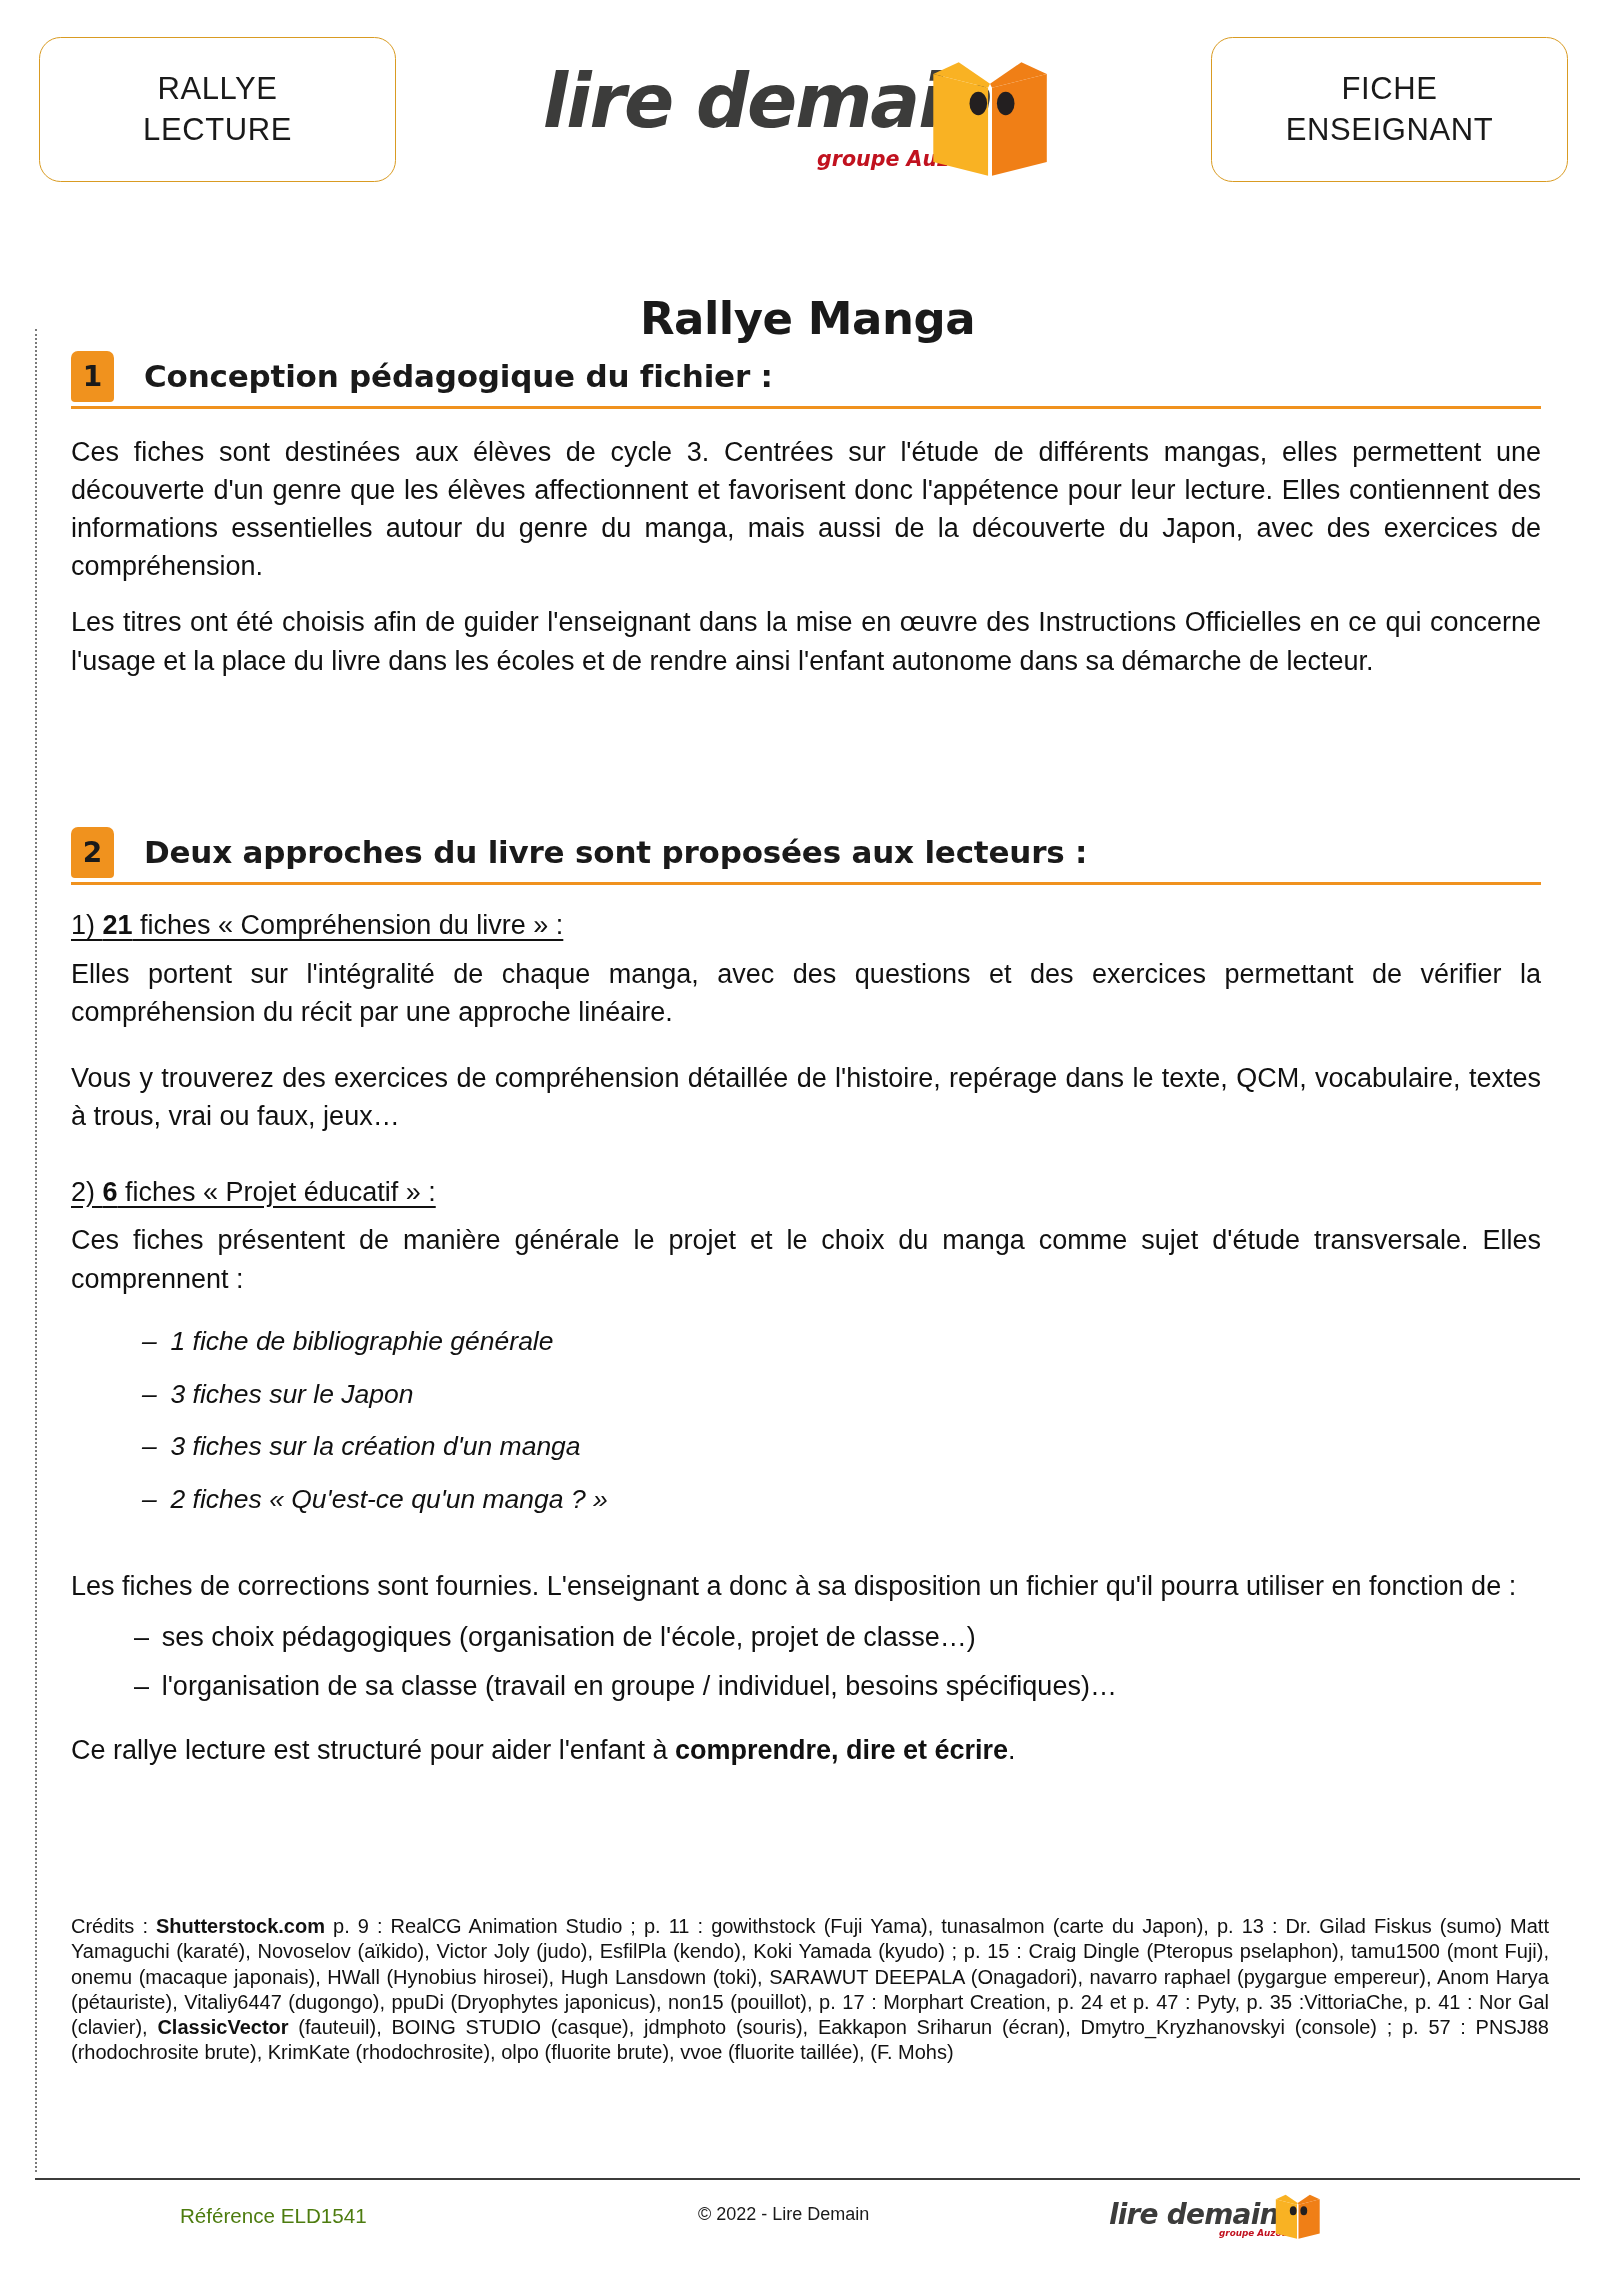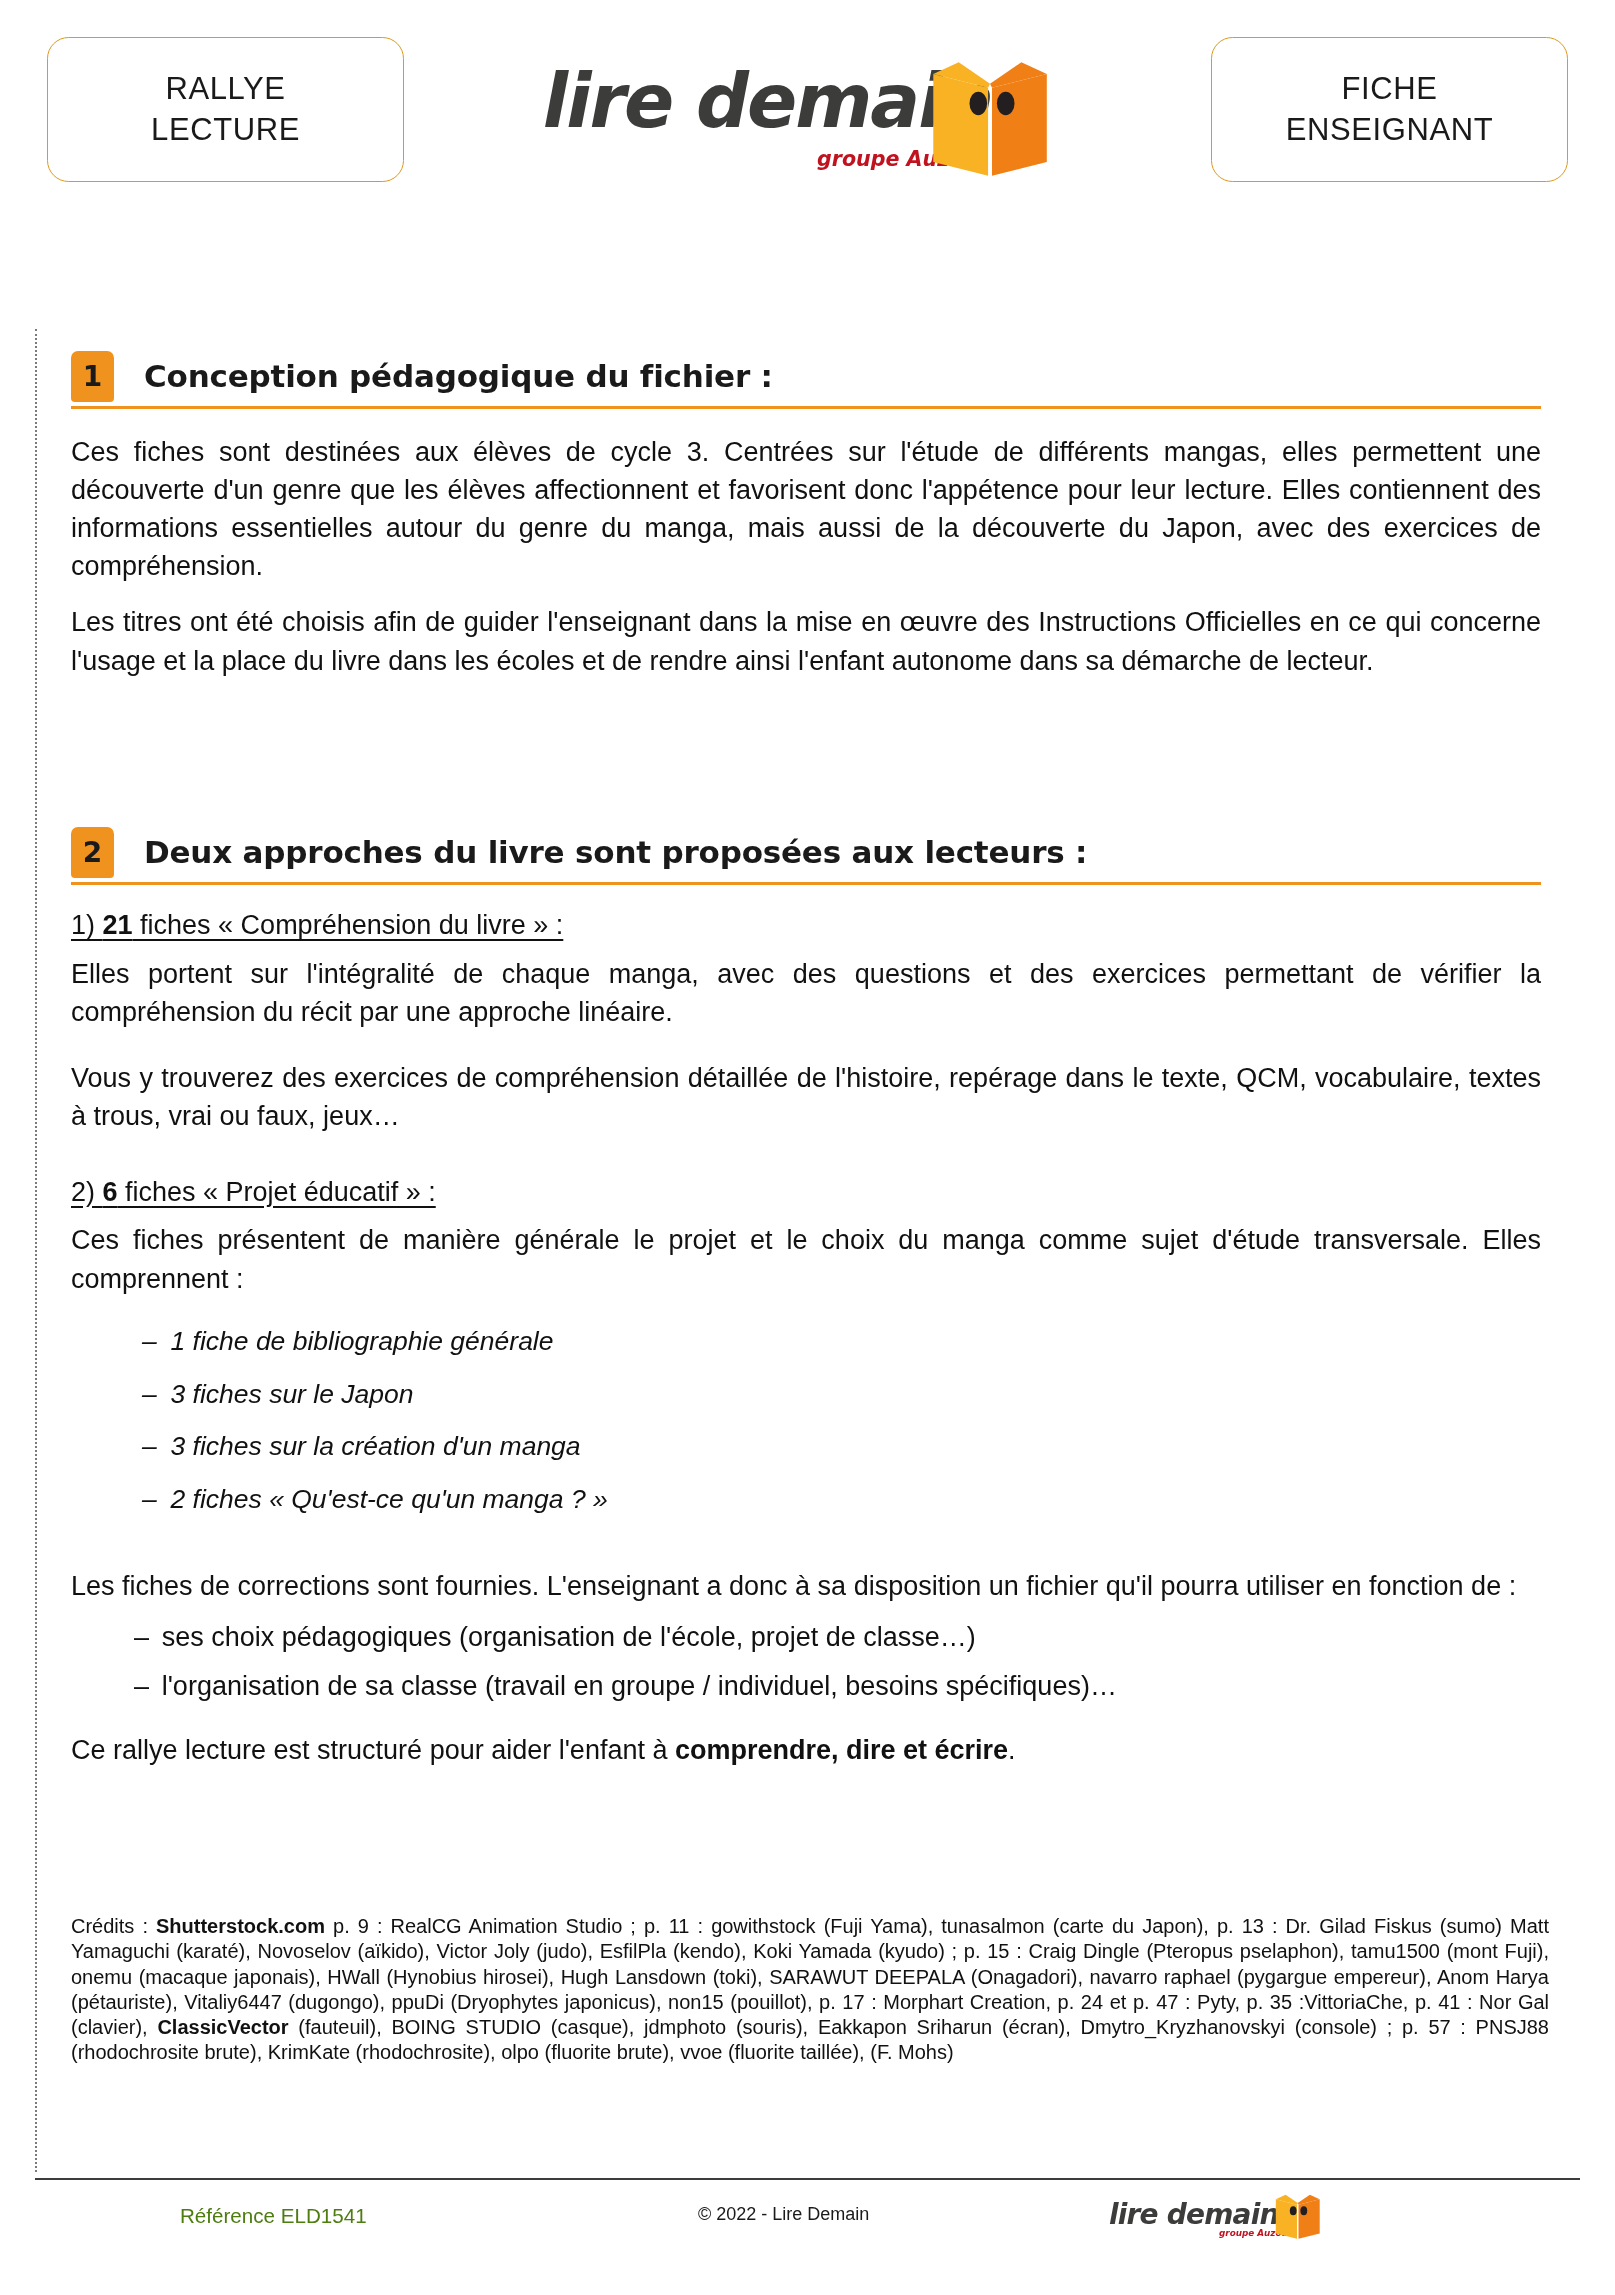--- a/index.html
+++ b/index.html
@@ -41,21 +41,21 @@
     flex-direction: column;
     align-items: center;
     justify-content: center;
     line-height: 1.32;
   }
   .corner-box .cb-line {
     font-size: 31px;
     letter-spacing: 0.6px;
     color: #1a1a1a;
   }
-  .corner-box.left { left: 47px; text-align: center; }
+  .corner-box.left { left: 39px; text-align: center; }
   .corner-box.right { right: 47px; }
 
   .logo-wrap {
     position: absolute;
     left: 50%;
     top: 13.7px;
     transform: translateX(-50%);
     width: 549px;
     height: 133px;
   }
@@ -318,20 +318,21 @@
     </div>
 
     <div class="corner-box right">
       <div class="cb-line">FICHE</div>
       <div class="cb-line">ENSEIGNANT</div>
     </div>
   </div>
 
   <div class="dotted-rule"></div>
 
+  <div class="doc-title">Rallye Manga</div>
 
   <div class="content">
 
     <div class="section-head">
       <div class="sec-num">1</div>
       <div class="sec-title">Conception pédagogique du fichier :</div>
     </div>
 
     <p class="body first">Ces fiches sont destinées aux élèves de cycle 3. Centrées sur l'étude de différents mangas, elles permettent une découverte d'un genre que les élèves affectionnent et favorisent donc l'appétence pour leur lecture. Elles contiennent des informations essentielles autour du genre du manga, mais aussi de la découverte du Japon, avec des exercices de compréhension.</p>
     <p class="body">Les titres ont été choisis afin de guider l'enseignant dans la mise en œuvre des Instructions Officielles en ce qui concerne l'usage et la place du livre dans les écoles et de rendre ainsi l'enfant autonome dans sa démarche de lecteur.</p>

